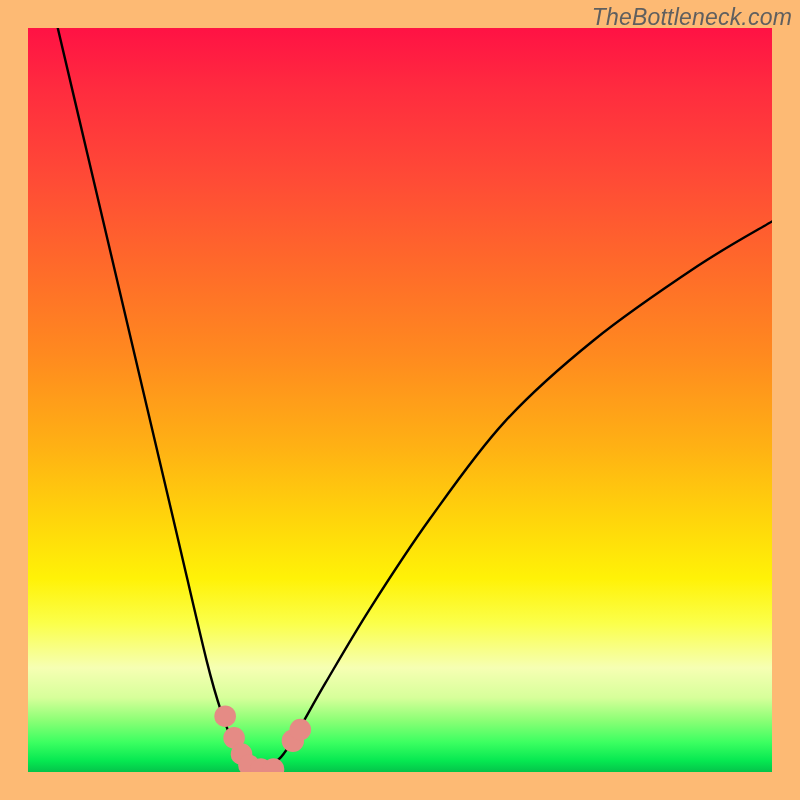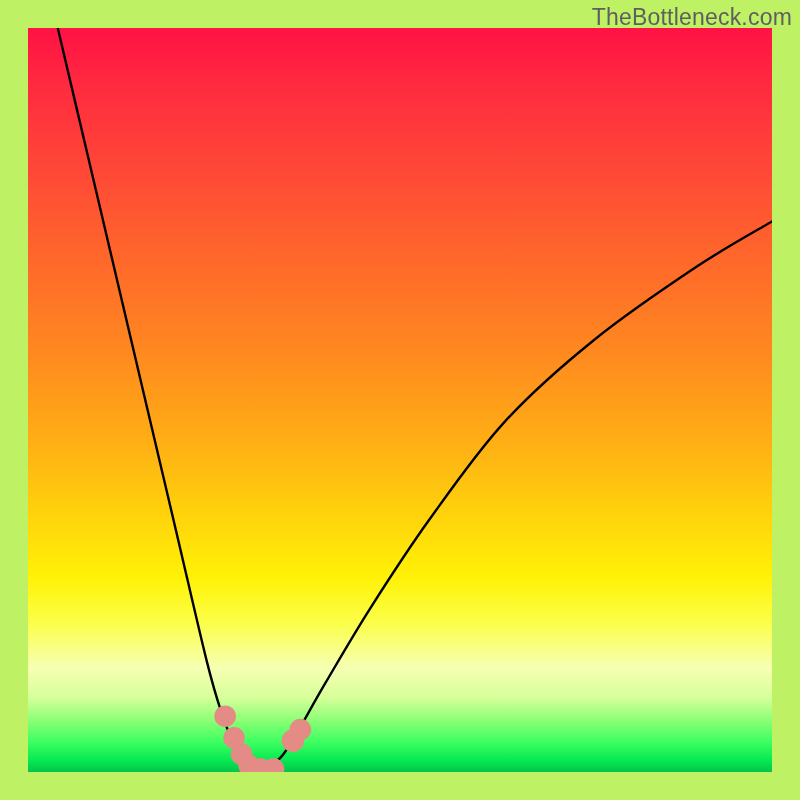--- a/index.html
+++ b/index.html
@@ -8,21 +8,22 @@
     width: 800px;
     height: 800px;
     background: #000;
     overflow: hidden;
     font-family: Arial, Helvetica, sans-serif;
   }
   .frame {
     position: relative;
     width: 800px;
     height: 800px;
-    background: #bef264;
+    background: #fdba74;
+    font-style: italic;
   }
   .plot {
     position: absolute;
     left: 28px;
     top: 28px;
     width: 744px;
     height: 744px;
     
     background: linear-gradient(
       to bottom,

